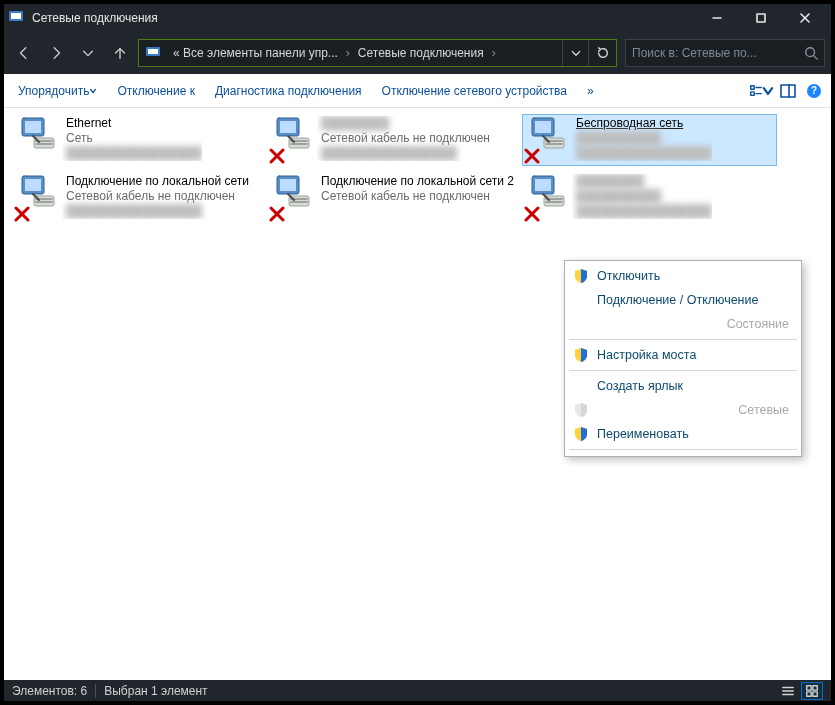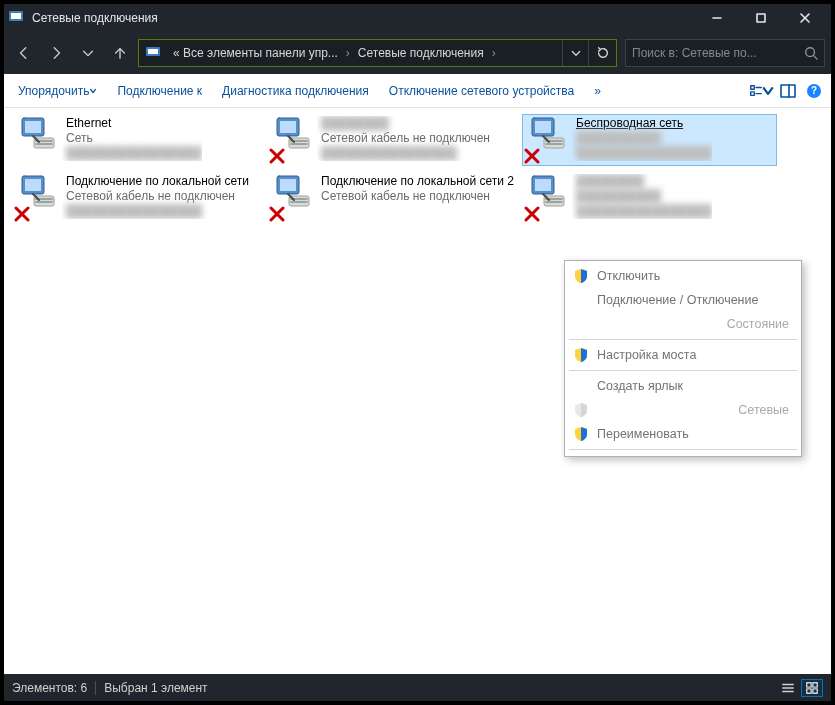--- a/index.html
+++ b/index.html
@@ -143,41 +143,41 @@
     box-shadow: 3px 3px 8px rgba(0,0,0,.25);
     font-size:12.5px;
     padding: 3px 2px;
     z-index: 10;
   }
   .ctx .row {
     height: 24px;
     display:flex; align-items:center;
     padding: 0 10px 0 30px;
     position:relative;
-    color:#737373;
+    color:#0c4a6e;
   }
   .ctx .row.disabled { color:#a9a9a9;justify-content:flex-end; }
   .ctx .sep { height:1px; background:#d6d6d6; margin: 3px 2px; }
   .ctx .shield {
     position:absolute; left:6px; top:4px;
     width:16px; height:16px;
   }
   .ctx .highlight-box {
     position:absolute;
     left: -6px; right: -6px;
     bottom: -6px;
     height: 38px;
     border: 4px solid #d72020;
     border-radius: 7px;
     pointer-events:none;
   }
 
   
   .statusbar {
-    height: 27px;
+    height: 21px;
     background: #20262c;
     color:#d0d0d0;
     font-size:12px;
     display:flex; align-items:center;
     padding: 0 8px;
   }
   .statusbar .sb-sep { width:1px; height:14px; background:#4a5259; margin:0 8px;}
   .statusbar .sb-spacer { flex:1; }
   .statusbar .sb-icon { width:22px; height:18px; margin-left:2px; display:flex; align-items:center; justify-content:center; border:1px solid transparent;}
   .statusbar .sb-icon.active { border:1px solid #0b6cc0; background:#143040;}
@@ -277,21 +277,21 @@
 
   <div class="client">
 
     <div class="toolbar">
       <div class="tool-item has-drop">
         <span>Упорядочить</span>
         <svg class="chev" viewBox="0 0 10 10">
             <polyline points="2,3 5,7 8,3"></polyline>
           </svg>
       </div>
-      <div class="tool-item">Подключение к</div>
+      <div class="tool-item">Отключение к</div>
       <div class="tool-item">Диагностика подключения</div>
       <div class="tool-item">Отключение сетевого устройства</div>
       <div class="tool-item">»</div>
       <div class="tool-spacer"></div>
       <div class="tool-icon">
         <svg viewBox="0 0 16 16">
             <rect x="2" y="2" width="4" height="4"></rect>
             <rect x="2" y="9" width="4" height="4"></rect>
             <line x1="8" y1="4" x2="14" y2="4"></line>
             <line x1="8" y1="11" x2="14" y2="11"></line>

